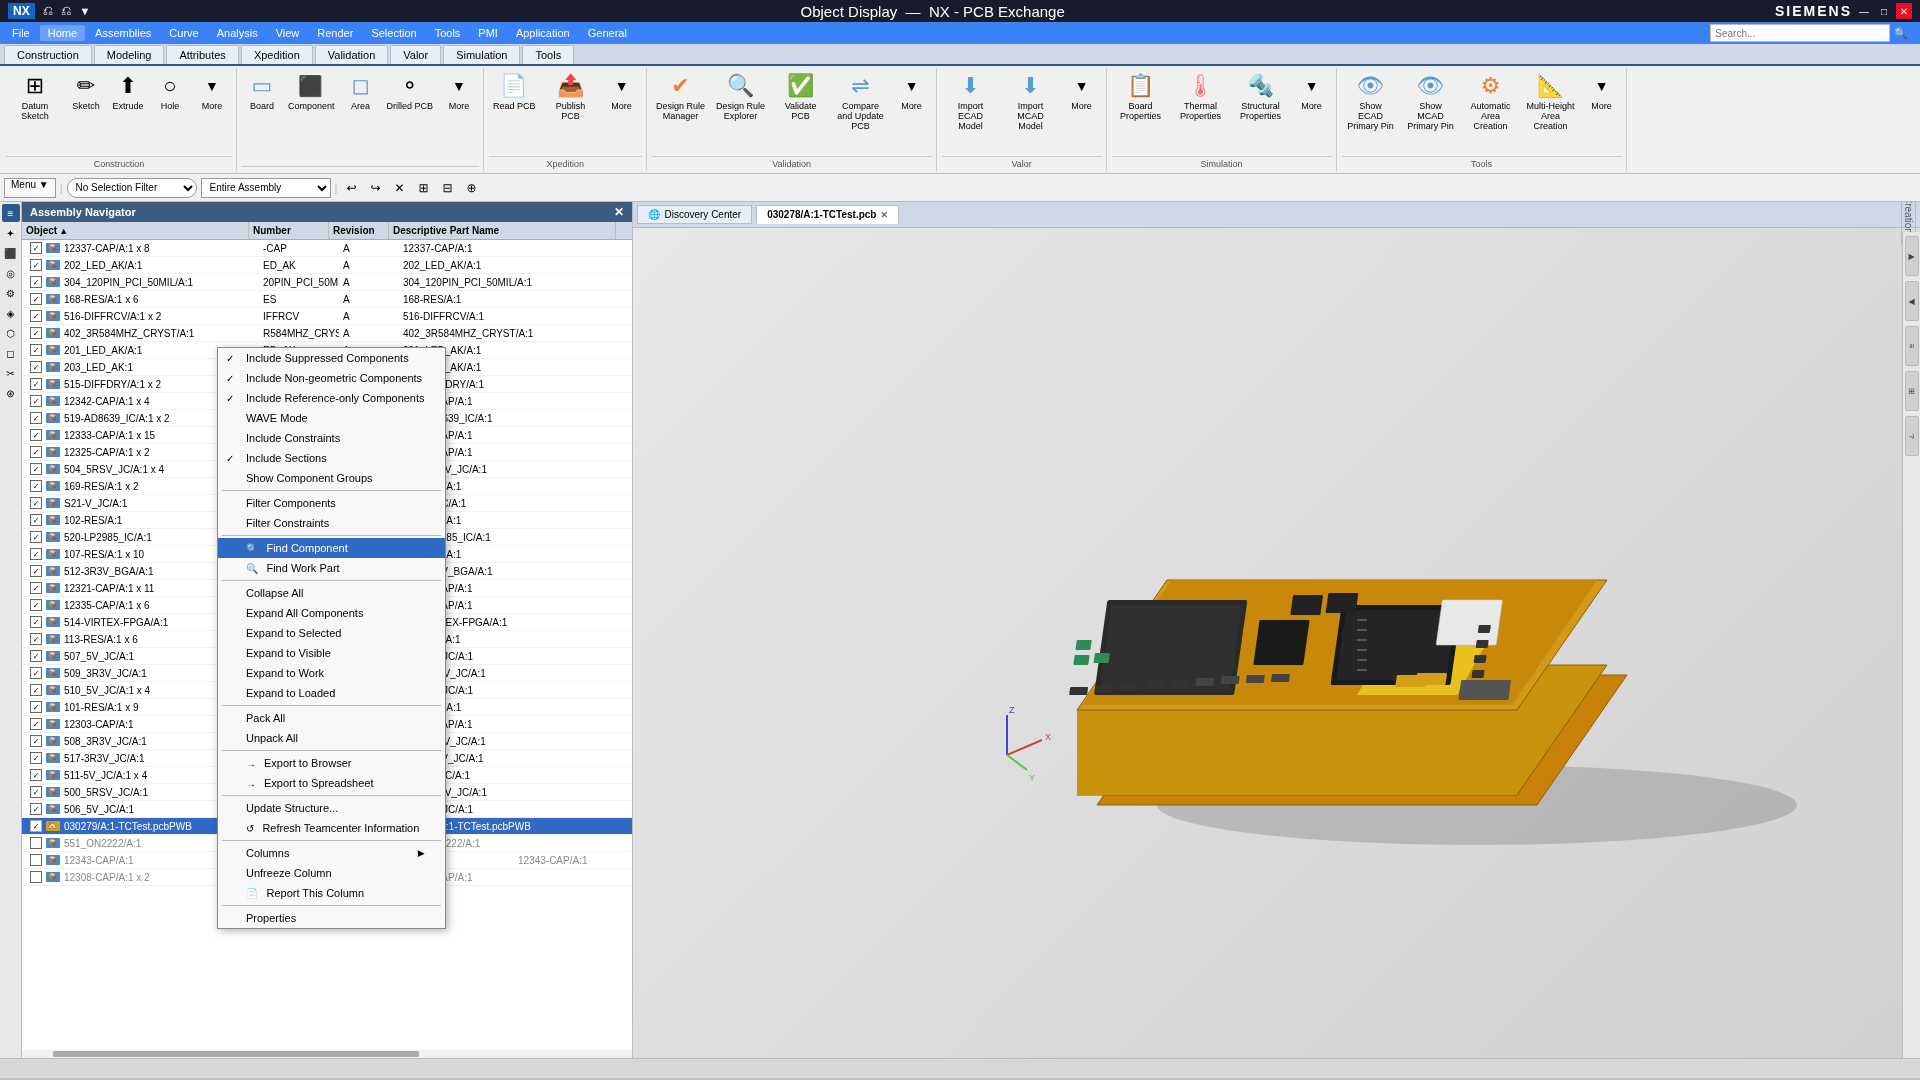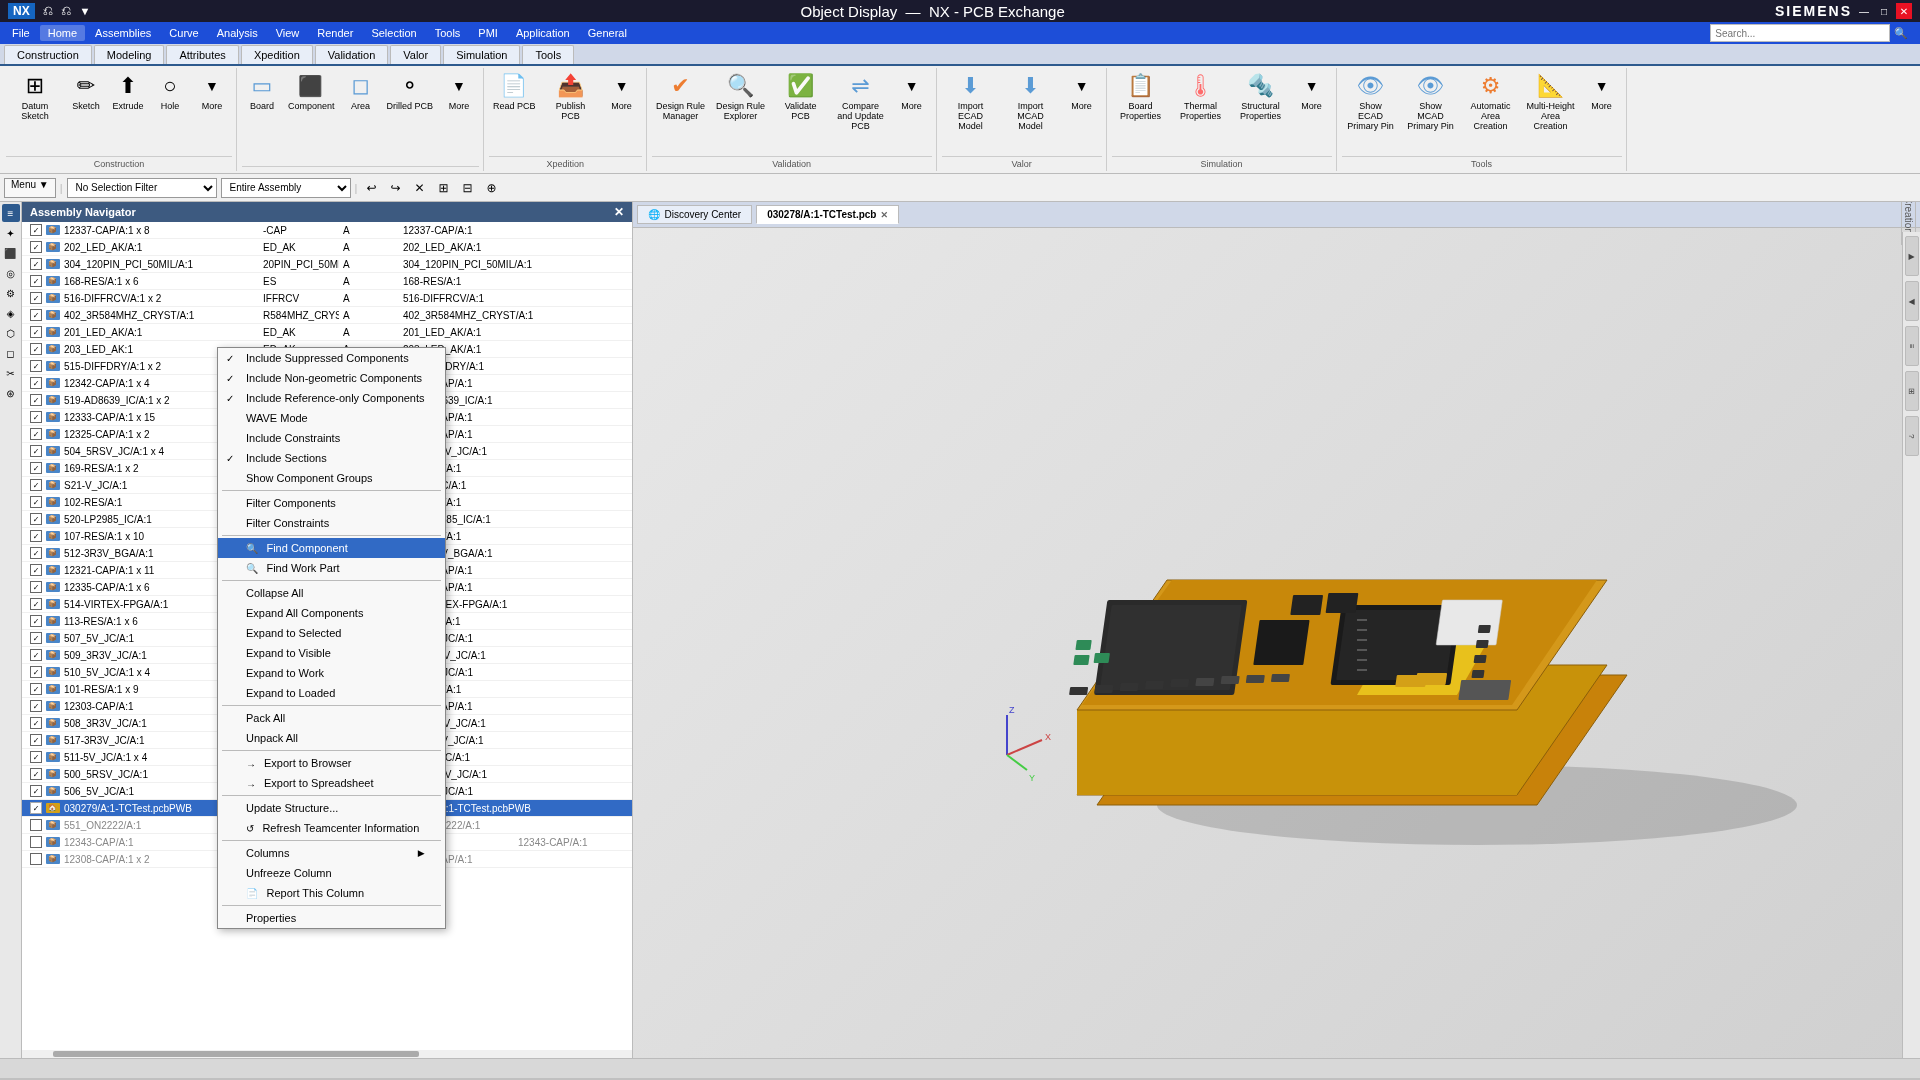--- a/index.html
+++ b/index.html
@@ -7,21 +7,21 @@
     
     
     #titlebar { height: 22px; background: #1a1a2e; display: flex; align-items: center; justify-content: space-between; padding: 0 8px; color: #fff; font-size: 11px; gap: 28px; }
     #titlebar .left { display: flex; align-items: center; gap: 8px; }
     #titlebar .center { flex: 1; text-align: center; font-size: 15px; }
     #titlebar .right { display: flex; align-items: center; gap: 4px; }
     .win-btn { width: 16px; height: 16px; display: flex; align-items: center; justify-content: center; font-size: 10px; cursor: pointer; }
     .win-btn.close { background: #e81123; }
     
     
-    #menubar { height: 22px; background: #1d4ed8; display: flex; align-items: center; padding: 0 4px; gap: 2px; }
+    #menubar { height: 22px; background: #3b82f6; display: flex; align-items: center; padding: 0 4px; gap: 2px; }
     .menu-item { padding: 2px 8px; color: #fff; font-size: 11px; cursor: pointer; border-radius: 2px; }
     .tb-btn { display: flex; flex-direction: column; align-items: center; justify-content: flex-start; padding: 2px 4px; cursor: pointer; border-radius: 2px; font-size: 9px; min-width: 40px; height: 72px; }
     .tb-btn .icon { width: 32px; height: 32px; display: flex; align-items: center; justify-content: center; font-size: 18px; }
     .tb-btn .label { text-align: center; line-height: 1.1; word-break: break-word; max-width: 50px; }
     
     
     #ribbon-tabs { height: 22px; background: #d0d8e8; display: flex; align-items: flex-end; padding: 0 4px; border-bottom: 2px solid #2d5a8e; }
     .rtab { padding: 3px 12px; font-size: 11px; cursor: pointer; border-radius: 2px 2px 0 0; background: #e8eef8; border: 1px solid #bbb; border-bottom: none; margin-right: 2px; }
     
     
@@ -318,21 +318,21 @@
         <div class="label">More</div>
       </div>
     </div>
     <div class="ribbon-section-label">Tools</div>
   </div>
 </div>
 
 <div id="subtoolbar">
   <span class="stb-btn">Menu ▼</span>
   <span style="color:#bbb;">|</span>
-  <select class="stb-select" style="width:150px;">
+  <select class="stb-select" style="width:130px;border-radius:10px;">
     <option>No Selection Filter</option>
   </select>
   <select class="stb-select" style="width:130px;">
     <option>Entire Assembly</option>
   </select>
   <span style="color:#bbb;">|</span>
   <span class="stb-icon">↩</span>
   <span class="stb-icon">↪</span>
   <span class="stb-icon">✕</span>
   <span class="stb-icon">⊞</span>
@@ -354,20 +354,30 @@
     <div class="ls-icon">✂</div>
     <div class="ls-icon">⊛</div>
   </div>
 
   <div id="nav-panel">
     <div id="nav-header">
       <span>Assembly Navigator</span>
       <span class="close-btn">✕</span>
     </div>
 
+    <div id="col-headers">
+      <div class="col-hdr col-obj">
+        <span>Object</span> 
+          <span style="font-size:9px;">▲</span>
+      </div>
+      <div class="col-hdr col-num">Number</div>
+      <div class="col-hdr col-rev">Revision</div>
+      <div class="col-hdr col-desc">Descriptive Part Name</div>
+      <div style="width:16px;"></div>
+    </div>
 
     <div id="nav-table">
 
       <div class="nav-row">
         <div class="nav-cell obj">
             <span class="chk checked">✓</span>
             <span class="comp-icon">📦</span>
             <span>12337-CAP/A:1 x 8</span>
           </div>
         <div class="nav-cell num">-CAP</div>

